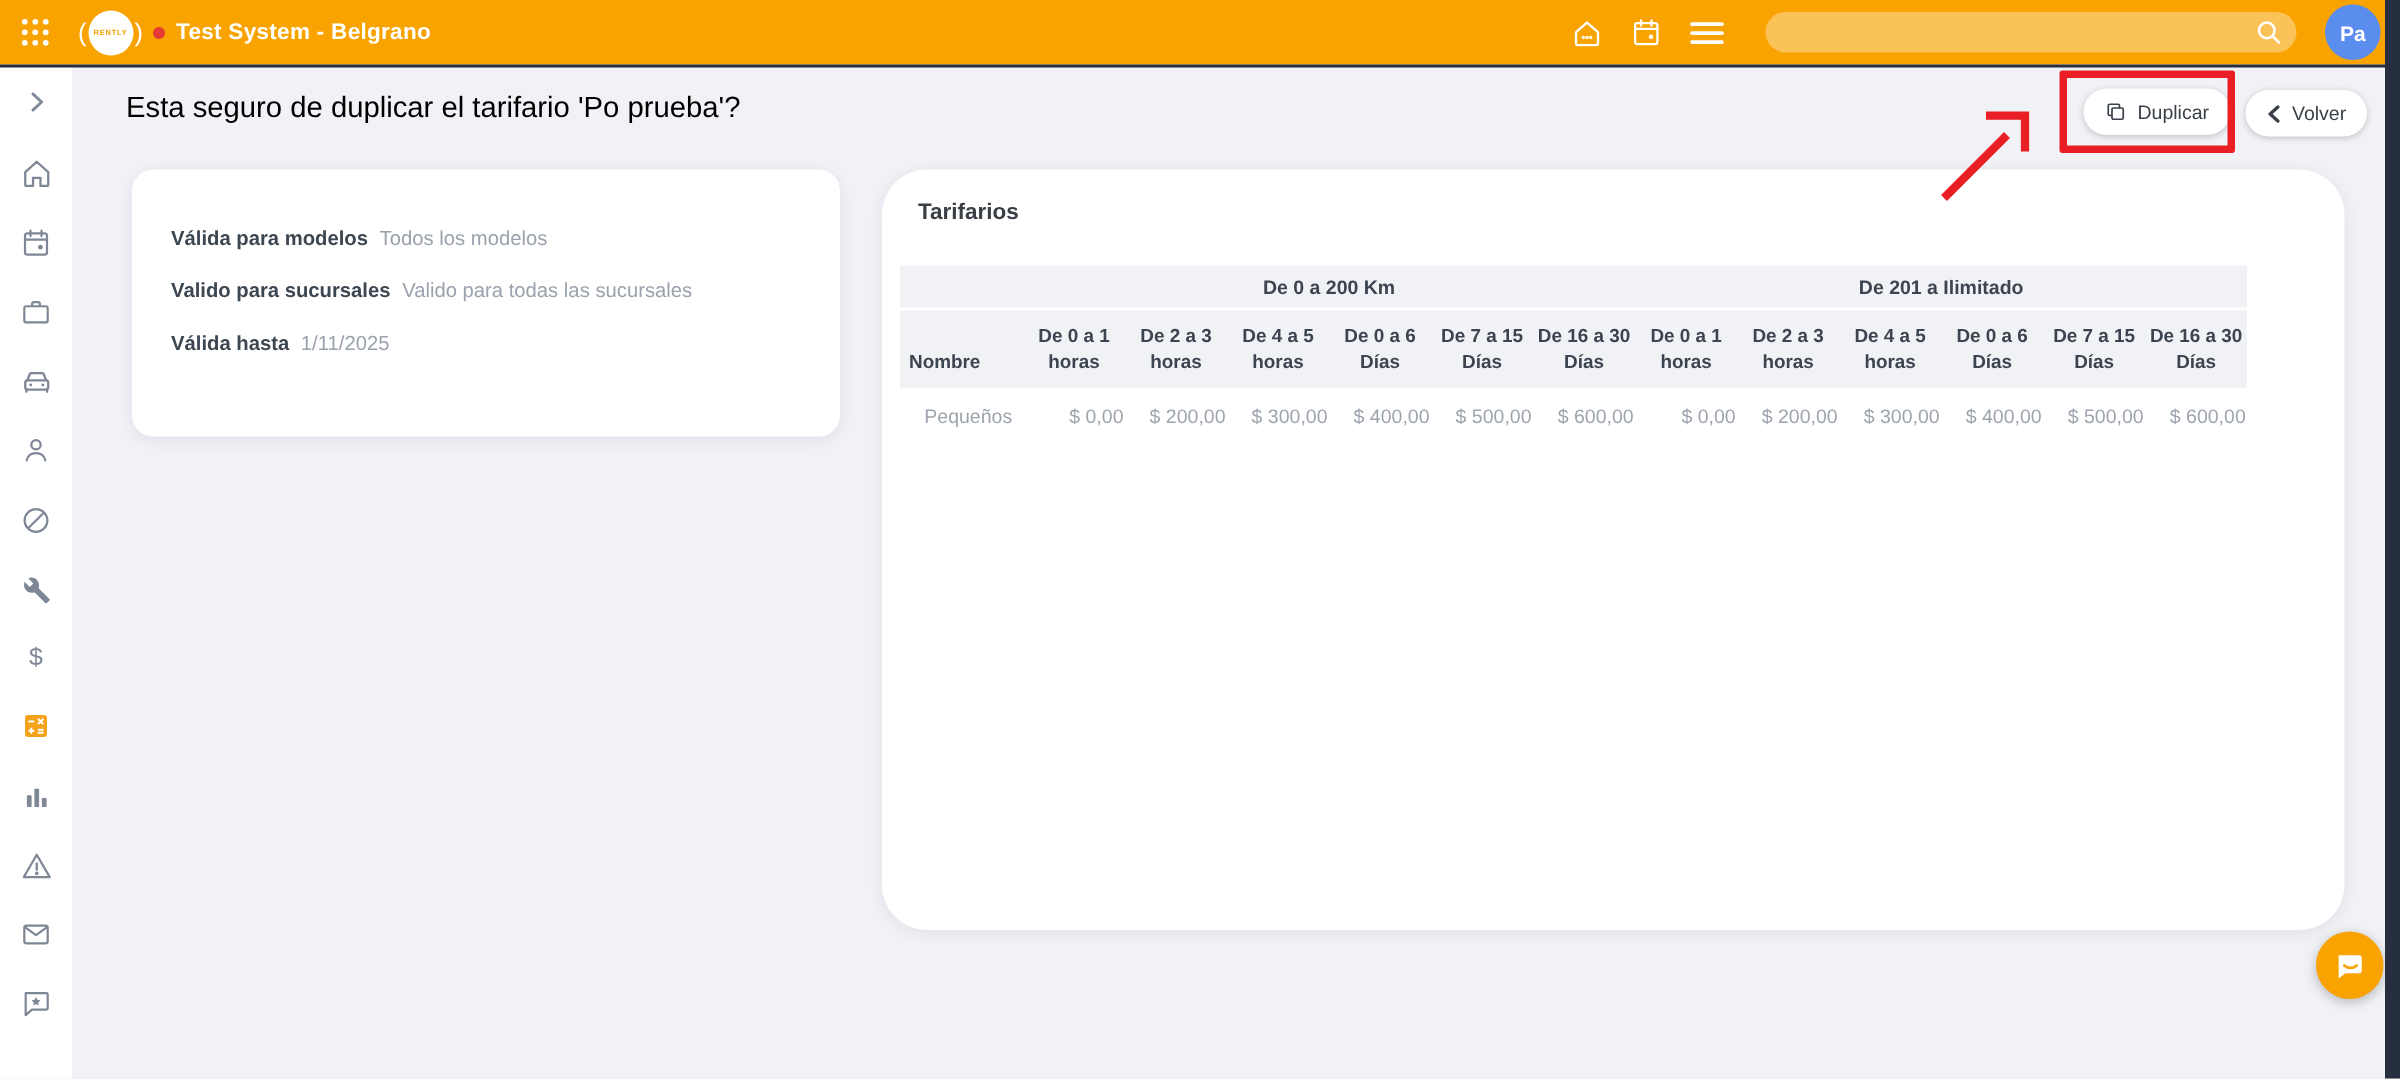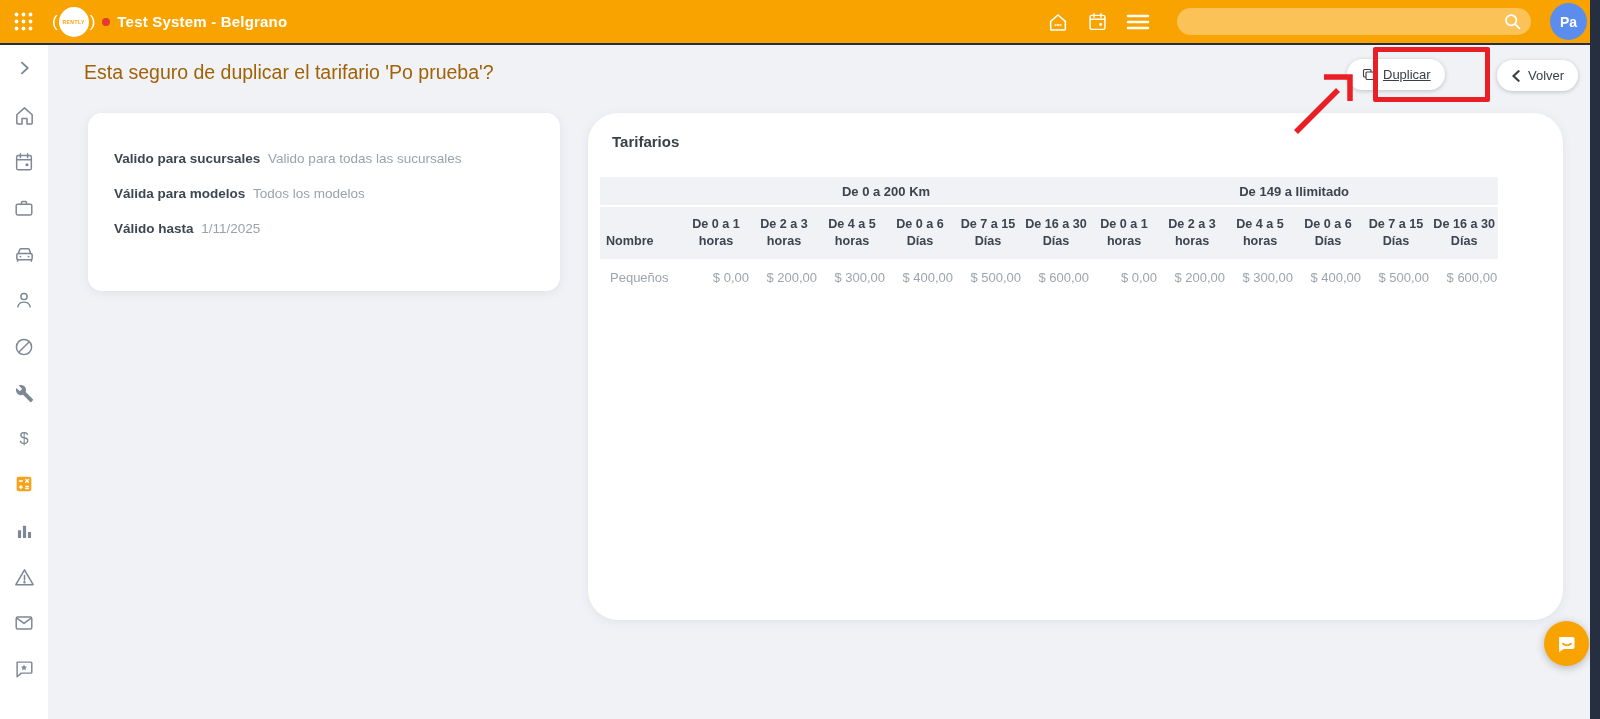--- a/index.html
+++ b/index.html
@@ -46,28 +46,28 @@
     position:absolute; right:13px; top:3px; width:37px; height:37px; border-radius:50%;
     background:#5b8def; color:#fff; font-size:14px; font-weight:700;
     display:flex; align-items:center; justify-content:center; cursor:pointer;
   }
 
   
   .sidebar { position:absolute; top:45px; left:0; width:48px; height:674px; background:#fff; z-index:4; }
   .side-item { position:absolute; left:0; width:48px; height:46px; display:flex; align-items:center; justify-content:center; cursor:pointer; }
 
   
-  .page-title { position:absolute; left:84px; top:61px; font-size:19.5px; color:#a16207; }
+  .page-title { position:absolute; left:84px; top:61px; font-size:19.5px; color:#000000; }
   .btn {
     position:absolute; height:31px; background:#fff; border:none; border-radius:16px;
     display:inline-flex; align-items:center; gap:7px; padding:0 14px;
     font-size:13px; font-weight:500; color:#3a4048; font-family:inherit;
     box-shadow:0 1px 4px rgba(60,64,67,.28); cursor:pointer; white-space:nowrap;
   }
-  .btn-duplicate { left:1347px; top:59px;text-decoration:underline; }
+  .btn-duplicate { left:1389px; top:59px; }
   .btn-back      { left:1497px; top:60px; }
 
   .annotation-box {
     position:absolute; left:1373px; top:47px; width:117px; height:55px;
     border:5px solid #ea1e25; border-radius:2px; pointer-events:none; z-index:20;
   }
   .annotation-arrow { position:absolute; left:1288px; top:70px; pointer-events:none; z-index:20; }
 
   
   .card {
@@ -94,21 +94,21 @@
     font-size:13px; border-bottom:2px solid #fff; text-align:center;
   }
   tr.head-row th {
     background:#f1f2f5; height:52px; font-weight:700; color:#3c4450;
     text-align:center; vertical-align:middle; line-height:1.35; padding:2px 3px;
   }
   tr.head-row th.name-h { text-align:left; padding-left:6px; vertical-align:bottom; padding-bottom:9px; }
   tbody td {
     height:36px; background:#fff; color:#9da4ad; text-align:right; font-size:13px;
   }
-  tbody td.name-c { text-align:left; padding-left:10px; }
+  tbody td.name-c { text-align:center; padding-left:10px; }
 
   
   .chat-fab {
     position:absolute; left:1544px; top:621px; width:45px; height:45px; border-radius:50%;
     background:#f9a300; box-shadow:0 2px 8px rgba(0,0,0,.25);
     display:flex; align-items:center; justify-content:center; cursor:pointer; z-index:40;
   }
 
   svg { display:block; }
 </style>
@@ -295,29 +295,29 @@
   <div class="annotation-box"></div>
   <svg class="annotation-arrow" width="72" height="68" viewBox="0 0 72 68">
     <g stroke="#ea1e25" stroke-width="5.5" fill="none">
       <path d="M8 62L50 20"></path>
       <path d="M36 7h26v24"></path>
     </g>
   </svg>
 
   <section class="card details-card">
     <div class="detail-row">
+      <span class="lbl">Válida para modelos</span>
+      <span class="val">Todos los modelos</span>
+    </div>
+    <div class="detail-row">
       <span class="lbl">Valido para sucursales</span>
       <span class="val">Valido para todas las sucursales</span>
     </div>
     <div class="detail-row">
-      <span class="lbl">Válida para modelos</span>
-      <span class="val">Todos los modelos</span>
-    </div>
-    <div class="detail-row">
-      <span class="lbl">Válido hasta</span>
+      <span class="lbl">Válida hasta</span>
       <span class="val">1/11/2025</span>
     </div>
   </section>
 
   <section class="card tarifarios-card">
     <div class="tarifarios-title">Tarifarios</div>
 
     <table class="tarifas">
       <colgroup>
         <col class="c-name">
@@ -331,21 +331,21 @@
           <col class="c-val">
           <col class="c-val">
           <col class="c-val">
           <col class="c-val">
           <col class="c-val">
       </colgroup>
       <thead>
         <tr class="group-row">
           <th></th>
           <th colspan="6">De 0 a 200 Km</th>
-          <th colspan="6">De 149 a Ilimitado</th>
+          <th colspan="6">De 201 a Ilimitado</th>
         </tr>
         <tr class="head-row">
           <th class="name-h">Nombre</th>
           <th>De 0 a 1 horas</th>
           <th>De 2 a 3 horas</th>
           <th>De 4 a 5 horas</th>
           <th>De 0 a 6 Días</th>
           <th>De 7 a 15 Días</th>
           <th>De 16 a 30 Días</th>
           <th>De 0 a 1 horas</th>

